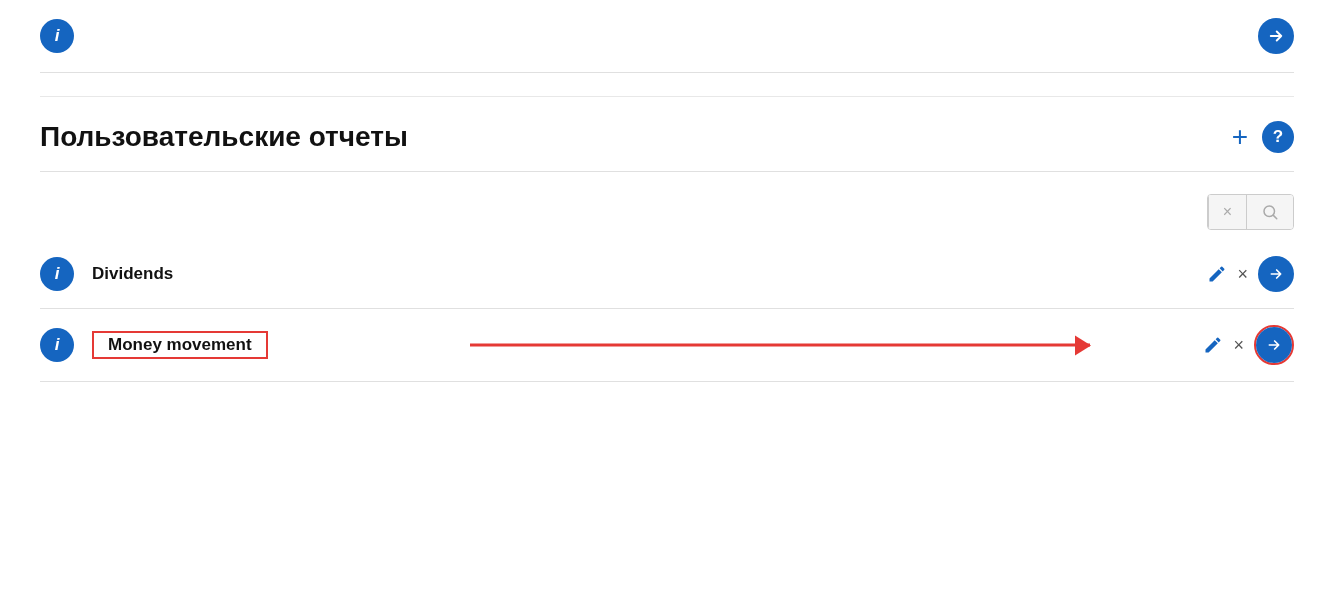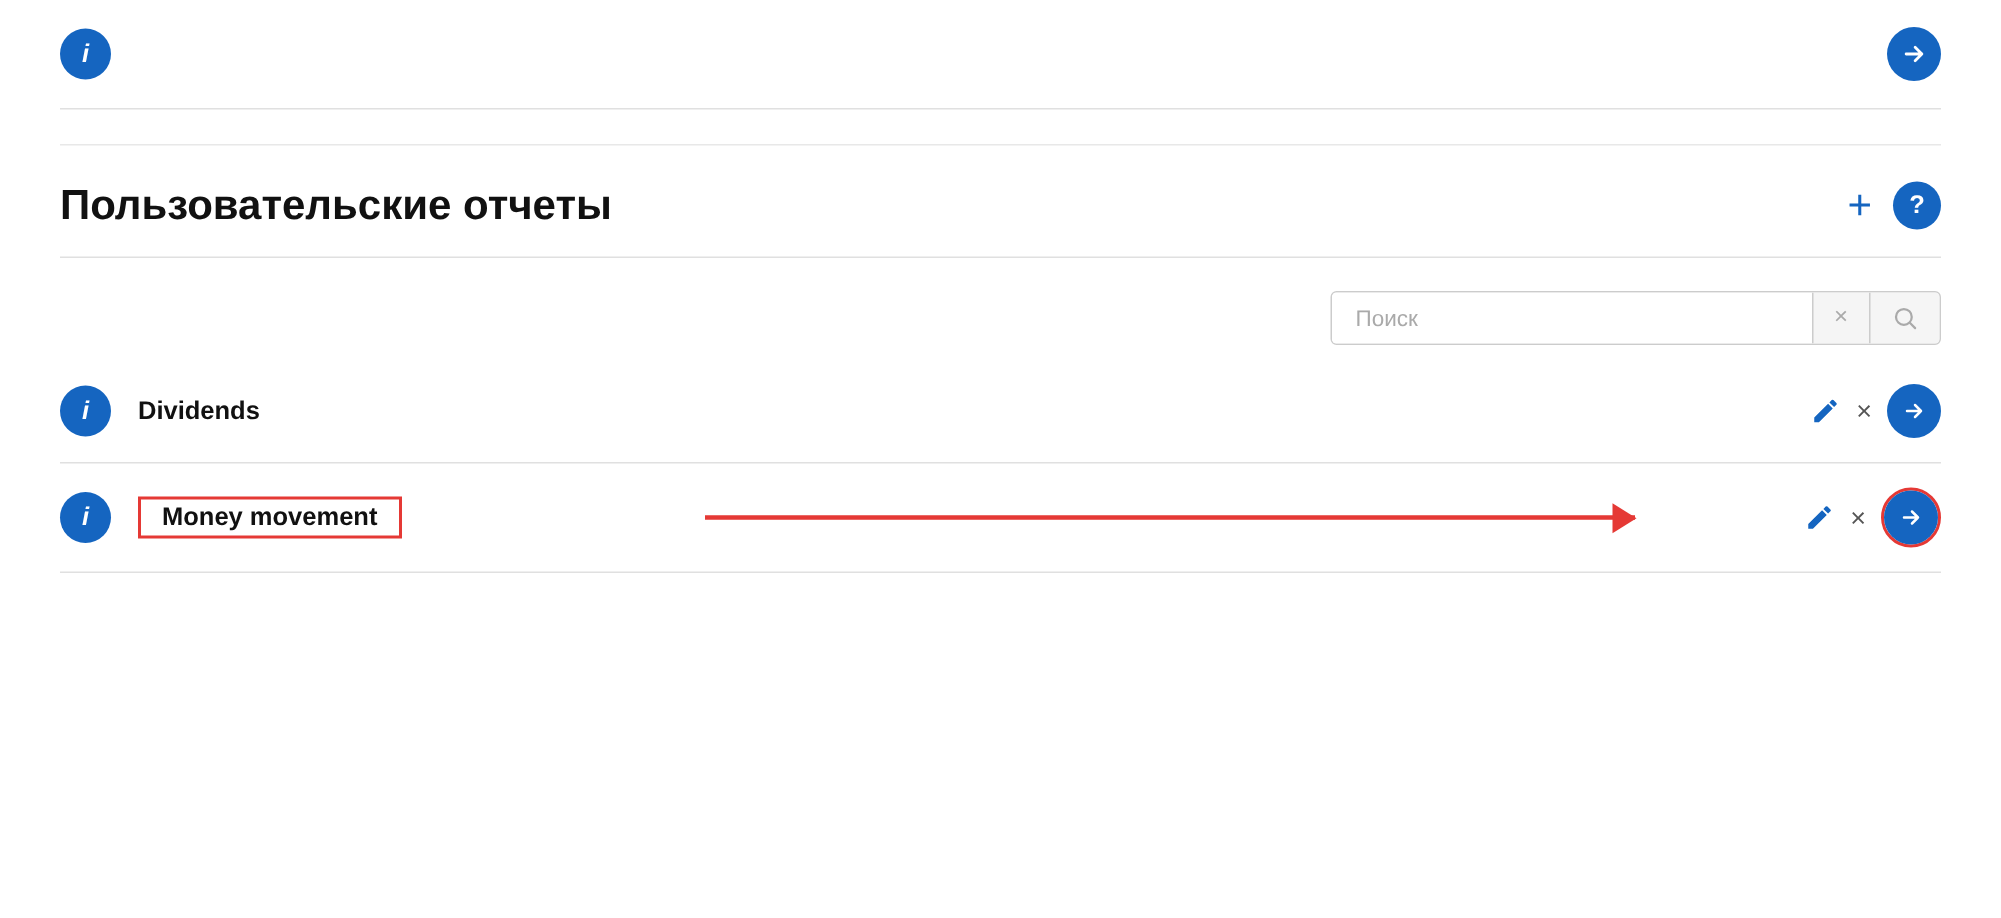--- a/index.html
+++ b/index.html
@@ -229,21 +229,20 @@
   <div class="section-header">
     <span class="section-title">Пользовательские отчеты</span>
     <div class="section-header-actions">
       <div class="plus-btn">+</div>
       <div class="help-btn">?</div>
     </div>
   </div>
 
   <div class="search-row">
     <div class="search-box">
-      <input type="text" class="search-input" placeholder="Поиск" style="">
       <button class="search-btn">
         <span style="font-size:16px;color:#aaa;">×</span>
       </button>
       <button class="search-btn">
         <svg width="18" height="18" viewBox="0 0 24 24" fill="none">
           <circle cx="11" cy="11" r="7" stroke="#aaa" stroke-width="2"></circle>
           <path d="M16.5 16.5L21 21" stroke="#aaa" stroke-width="2" stroke-linecap="round"></path>
         </svg>
       </button>
     </div>

